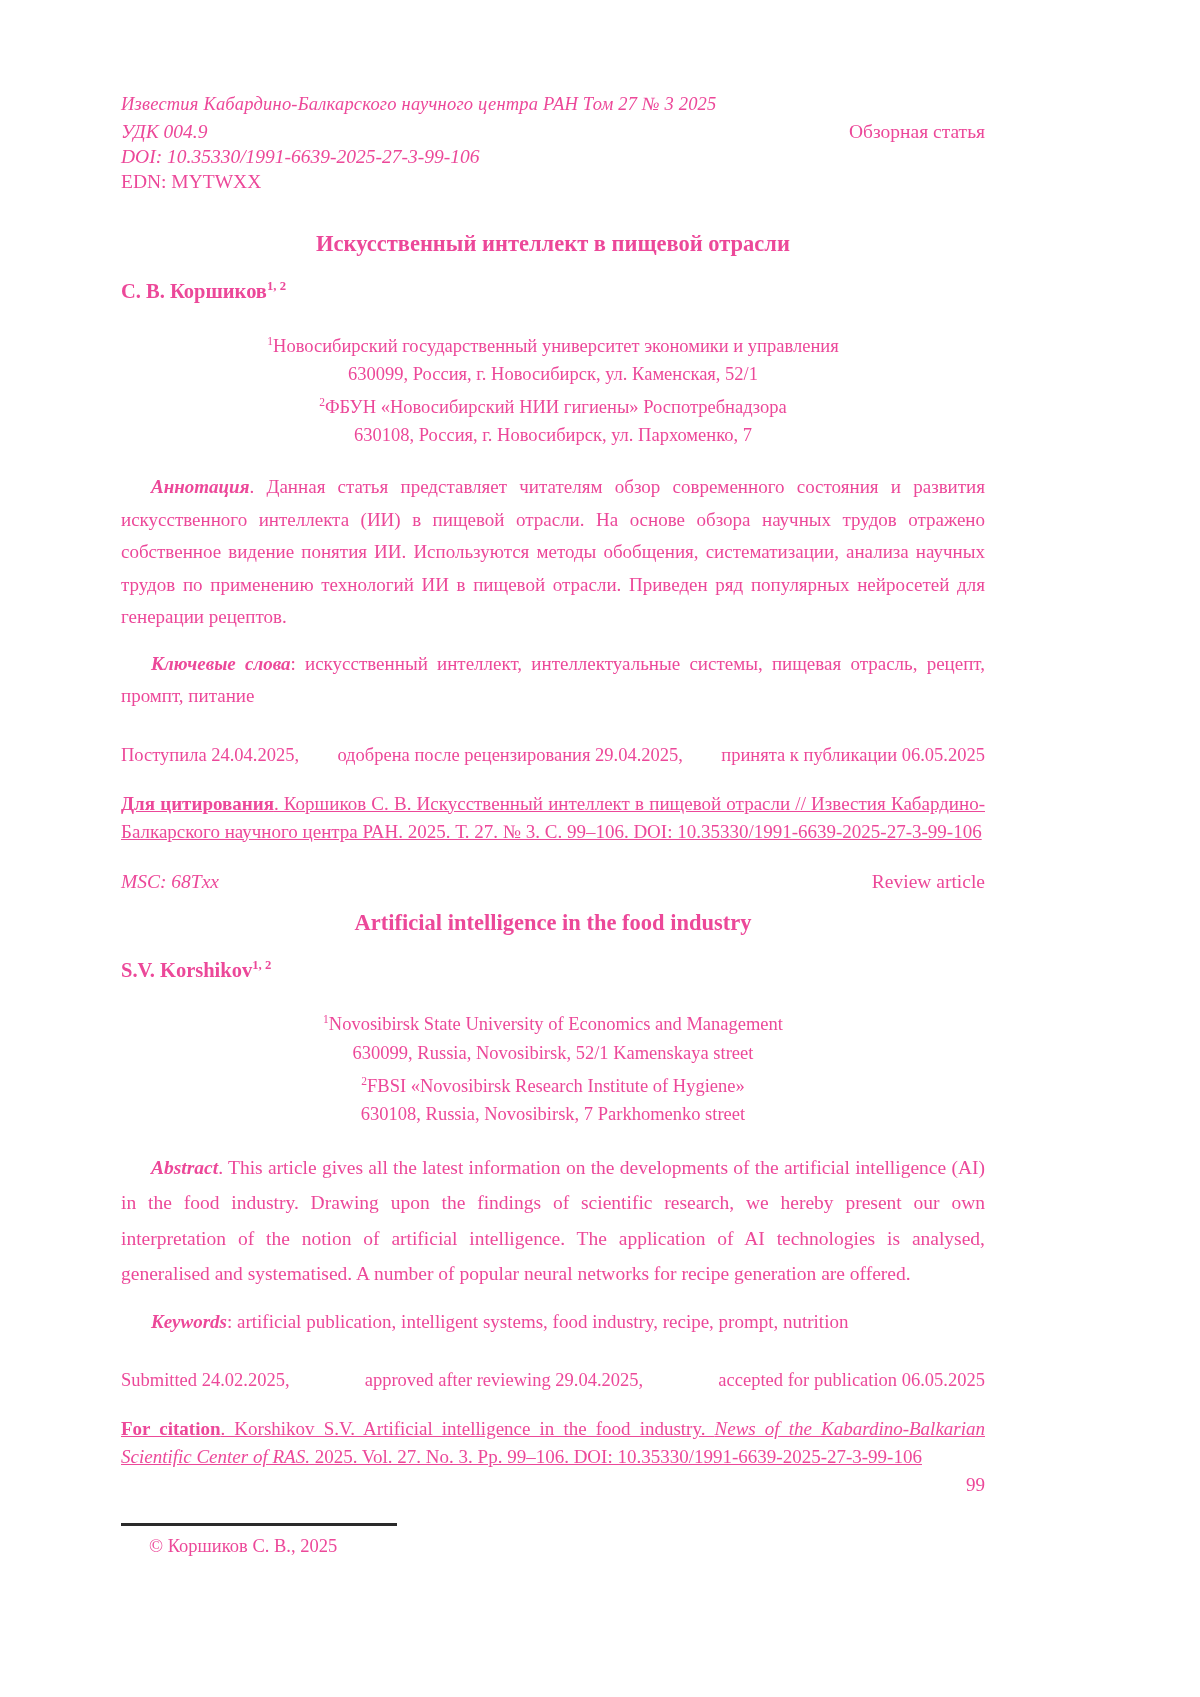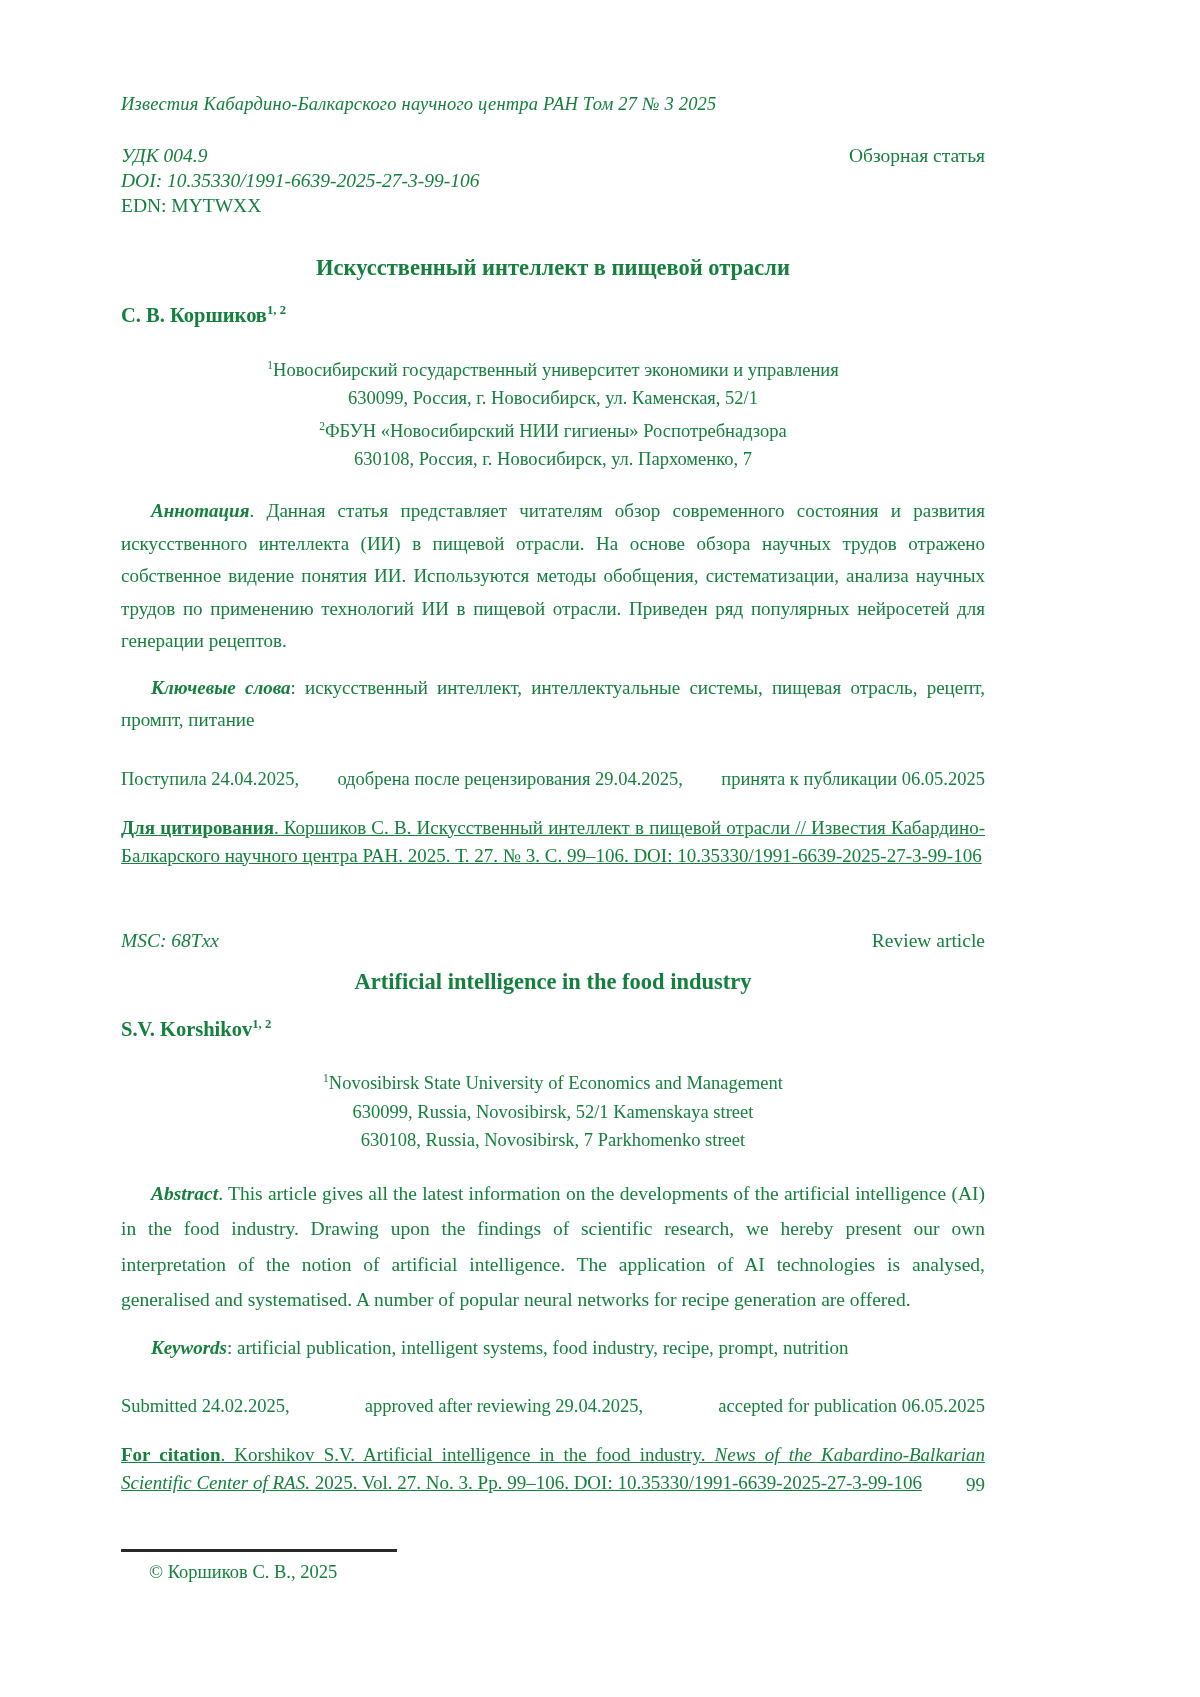--- a/index.html
+++ b/index.html
@@ -1,21 +1,21 @@
 <!DOCTYPE html>
 <html><head>
 <meta charset="utf-8">
 <style>
   html, body { margin: 0; padding: 0; background: #ffffff; }
   .page {
     position: relative;
     width: 1200px;
     height: 1697px;
     background: #ffffff;
-    color: #15803d;
+    color: #ec4899;
     font-family: "Liberation Serif", "DejaVu Serif", serif;
     overflow: hidden;
   }
   .content { position: absolute; left: 121px; top: 0; width: 864px; }
 
   .journal-header {
     margin-top: 94px;
     font-style: italic;
     font-size: 18.5px;
     letter-spacing: 0.2px;
@@ -36,21 +36,21 @@
   .dbl-rule.left  { width: 222px; }
   .dbl-rule.right { width: 80px; }
   .banner-title {
     font-size: 21.5px;
     white-space: nowrap;
     padding: 0 12px;
     letter-spacing: -0.2px;
   }
 
   .meta-row {
-    margin-top: 28px;
+    margin-top: 4px;
     display: flex;
     justify-content: space-between;
     font-size: 19.5px;
     line-height: 25px;
   }
   .italic { font-style: italic; }
   .meta-line { font-size: 19.5px; line-height: 25px; }
 
   .title-ru, .title-en {
     text-align: center;
@@ -99,21 +99,21 @@
   }
 
   .citation {
     margin-top: 24px;
     text-align: justify;
     font-size: 19px;
     line-height: 28px;
     text-decoration: underline;
   }
 
-  .msc-row { margin-top: 58px; }
+  .msc-row { margin-top: 23px; }
 
   .footer-block { margin-top: 52px; }
   .footer-rule {
     width: 276px;
     border-top: 3px solid #2a2a2a;
   }
   .copyright {
     margin-top: 10px;
     padding-left: 28px;
     font-size: 18.5px;
@@ -176,20 +176,21 @@
       <span>Review article</span>
     </div>
 
     <div class="title-en"><span>Artificial intelligence in the food industry</span></div>
 
     <div class="author-line"><span>S.V. Korshikov</span><sup>1, 2</sup></div>
 
     <div class="affiliations">
       <div><sup>1</sup><span>Novosibirsk State University of Economics and Management</span></div>
       <div><span>630099, Russia, Novosibirsk, 52/1 Kamenskaya street</span></div>
+      <div><sup>2</sup><span>FBSI «Novosibirsk Research Institute of Hygiene»</span></div>
       <div><span>630108, Russia, Novosibirsk, 7 Parkhomenko street</span></div>
     </div>
 
     <div class="para para-en">
       <span class="lead-bi">Abstract</span><span>. This article gives all the latest information on the developments of the artificial intelligence (AI) in the food industry. Drawing upon the findings of scientific research, we hereby present our own interpretation of the notion of artificial intelligence. The application of AI technologies is analysed, generalised and systematised. A number of popular neural networks for recipe generation are offered.</span>
     </div>
 
     <div class="para kw">
       <span class="lead-bi">Keywords</span><span>: artificial publication, intelligent systems, food industry, recipe, prompt, nutrition</span>
     </div>

